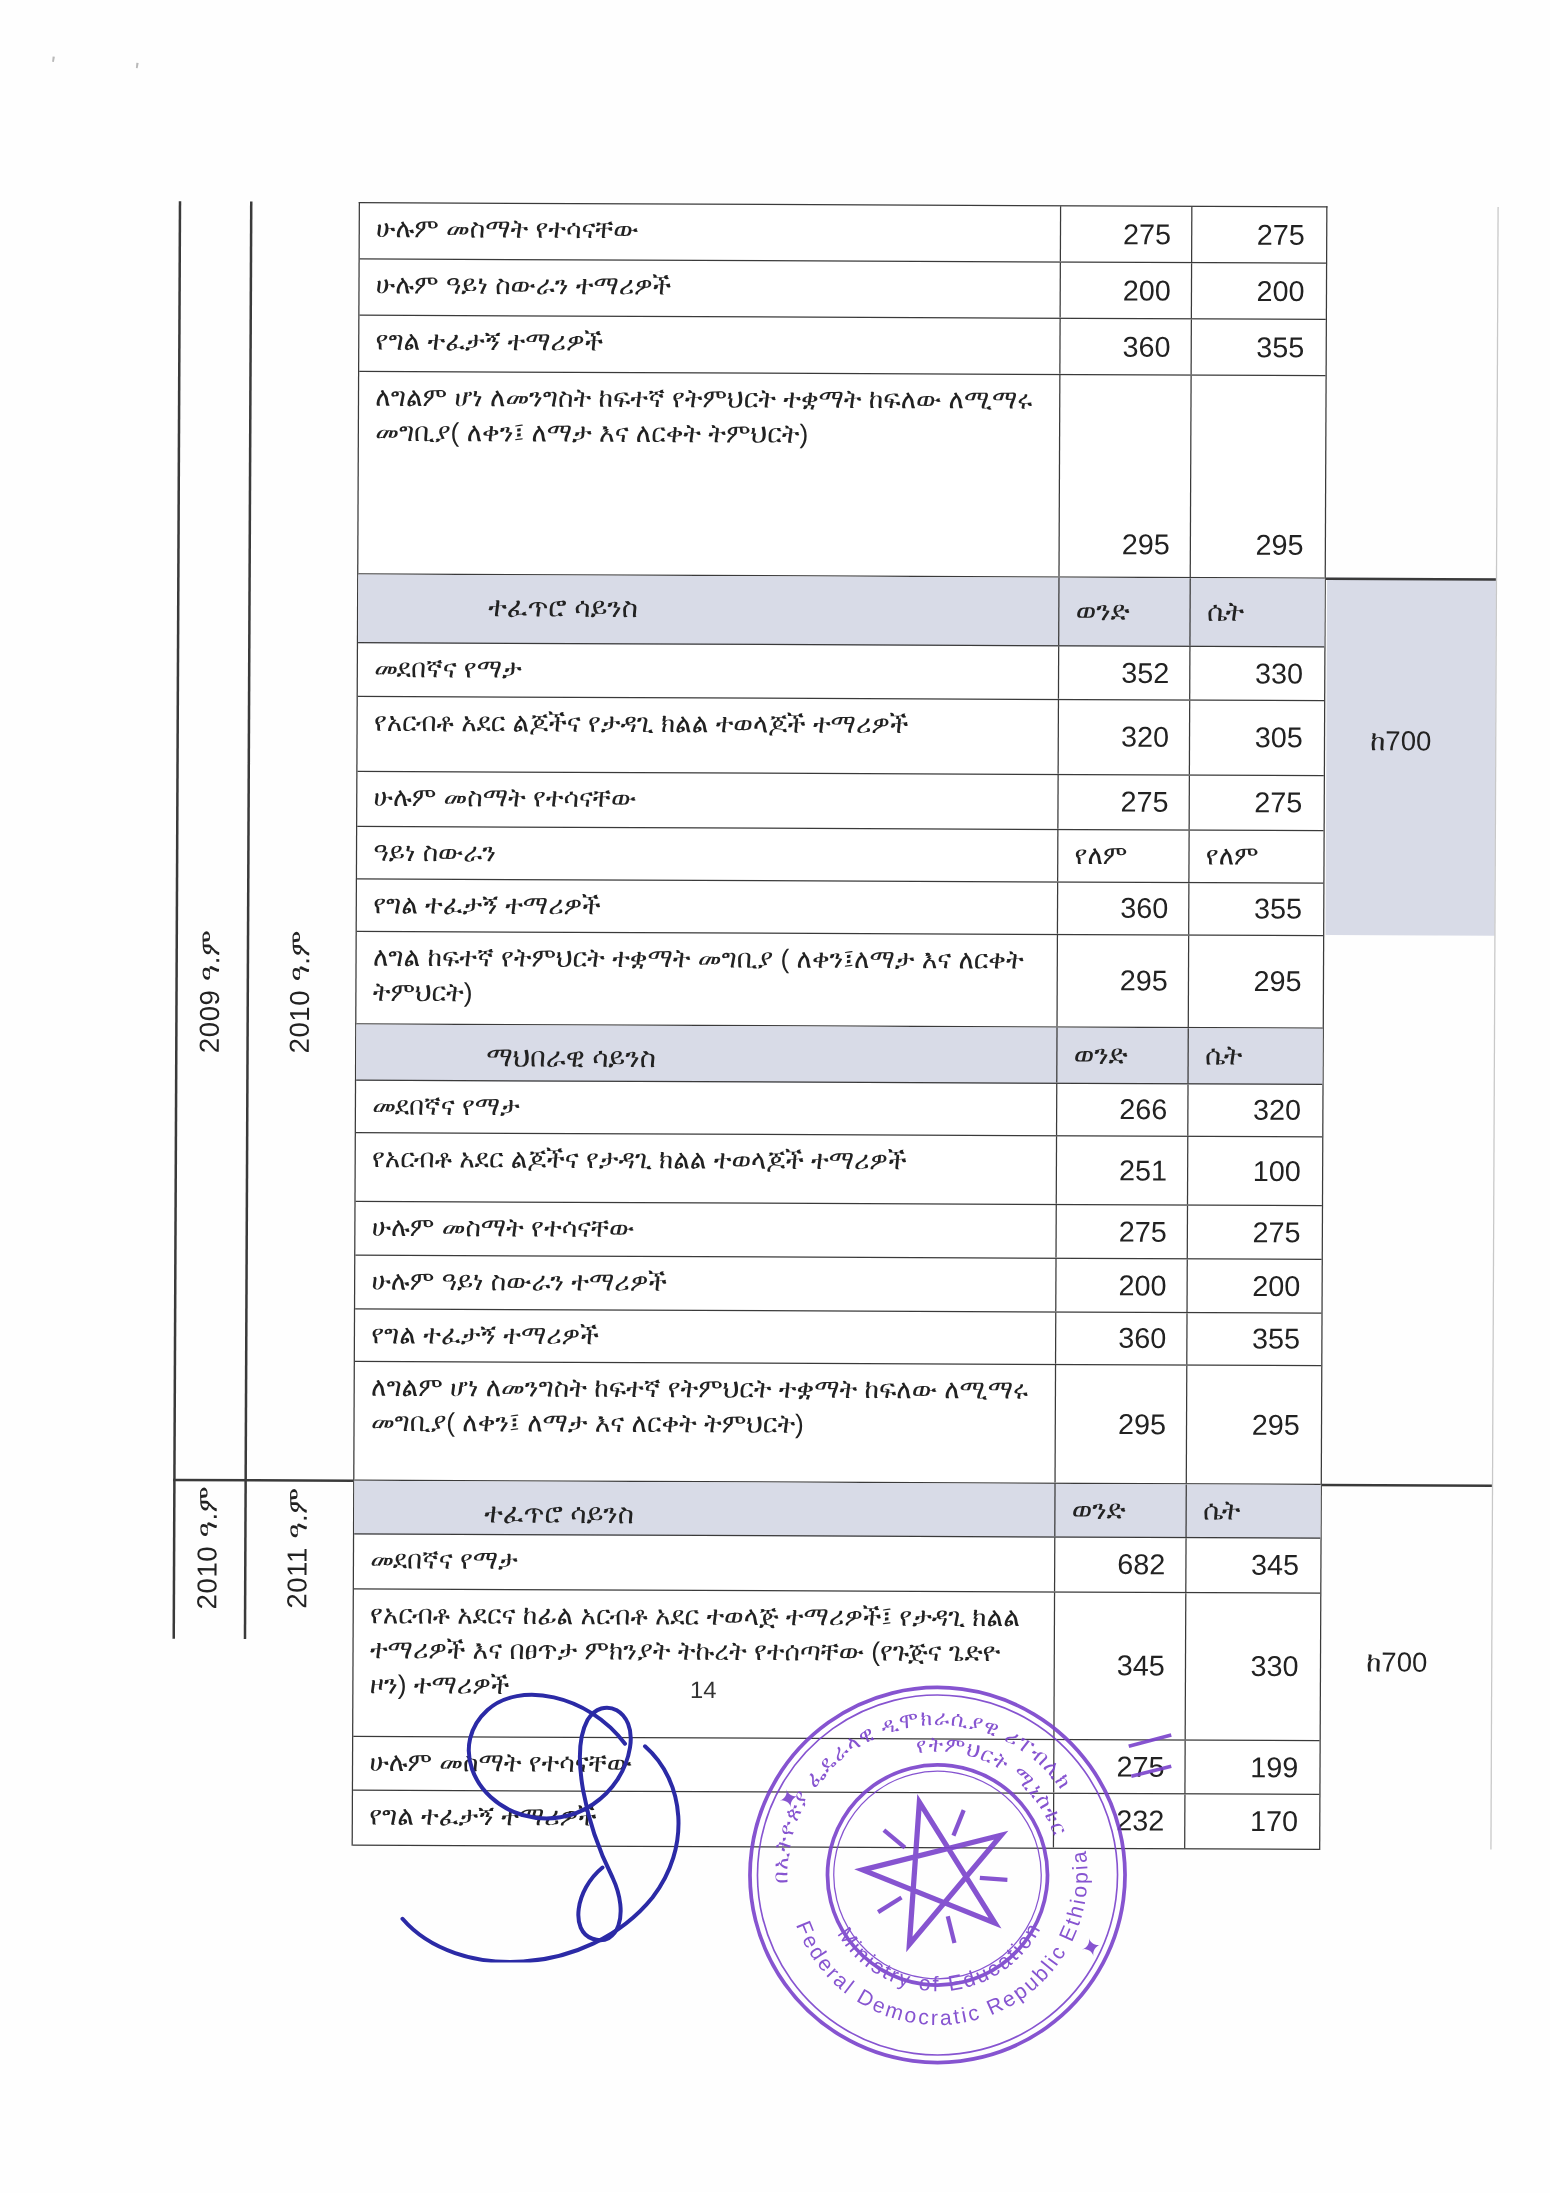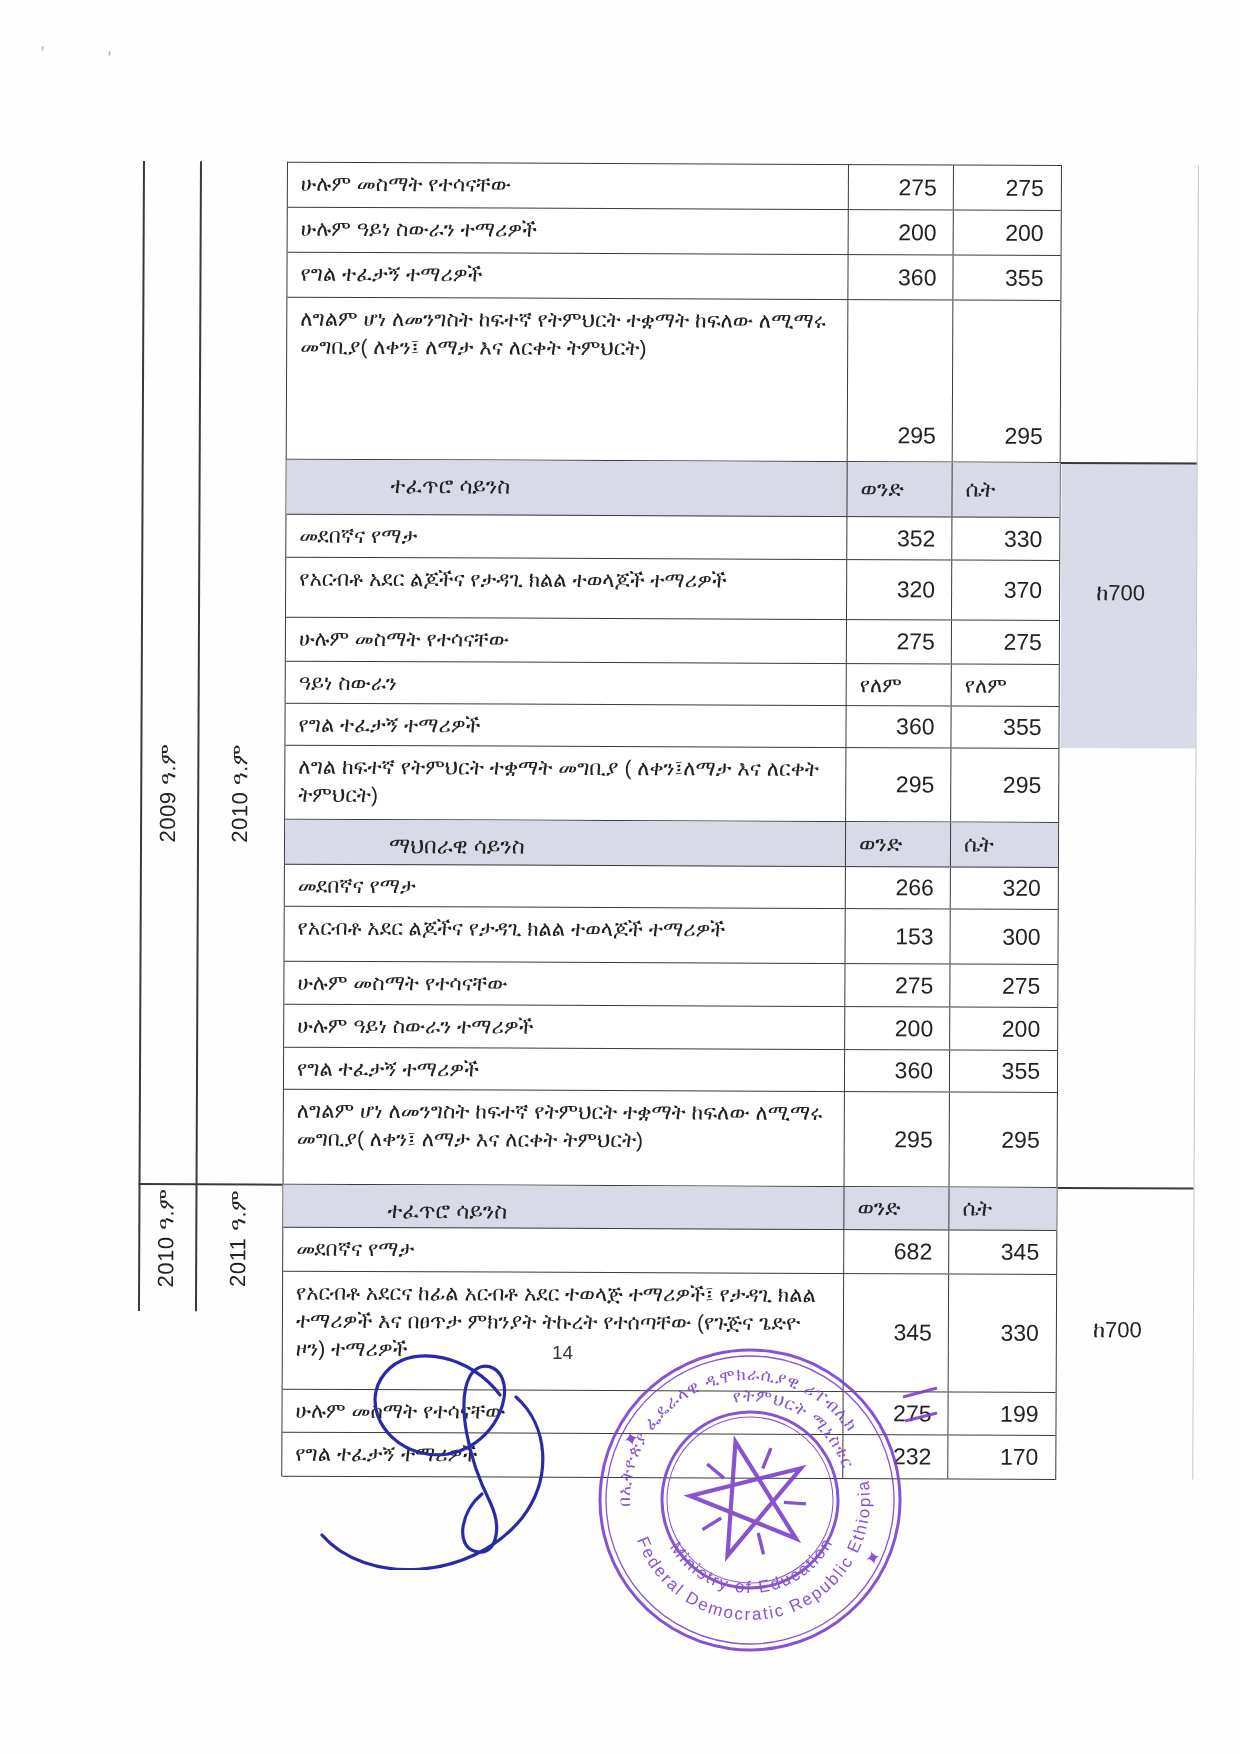--- a/index.html
+++ b/index.html
@@ -119,21 +119,21 @@
       </div>
 
       <div class="row" style="height:43px;">
         <div class="c desc">መደበኛና የማታ</div>
         <div class="c val">352</div>
         <div class="c val last">330</div>
       </div>
       <div class="row" style="height:60px;">
         <div class="c desc">የአርብቶ አደር ልጆችና የታዳጊ ክልል ተወላጆች ተማሪዎች</div>
         <div class="c val">320</div>
-        <div class="c val last">370</div>
+        <div class="c val last">305</div>
       </div>
       <div class="row" style="height:44px;">
         <div class="c desc">ሁሉም መስማት የተሳናቸው</div>
         <div class="c val">275</div>
         <div class="c val last">275</div>
       </div>
       <div class="row none" style="height:42px;">
         <div class="c desc">ዓይነ ስውራን</div>
         <div class="c val">የለም</div>
         <div class="c val last">የለም</div>
@@ -155,22 +155,22 @@
         <div class="c val last">ሴት</div>
       </div>
 
       <div class="row" style="height:42px;">
         <div class="c desc">መደበኛና የማታ</div>
         <div class="c val">266</div>
         <div class="c val last">320</div>
       </div>
       <div class="row" style="height:55px;">
         <div class="c desc">የአርብቶ አደር ልጆችና የታዳጊ ክልል ተወላጆች ተማሪዎች</div>
-        <div class="c val">153</div>
-        <div class="c val last">300</div>
+        <div class="c val">251</div>
+        <div class="c val last">100</div>
       </div>
       <div class="row" style="height:43px;">
         <div class="c desc">ሁሉም መስማት የተሳናቸው</div>
         <div class="c val">275</div>
         <div class="c val last">275</div>
       </div>
       <div class="row" style="height:43px;">
         <div class="c desc">ሁሉም ዓይነ ስውራን ተማሪዎች</div>
         <div class="c val">200</div>
         <div class="c val last">200</div>

